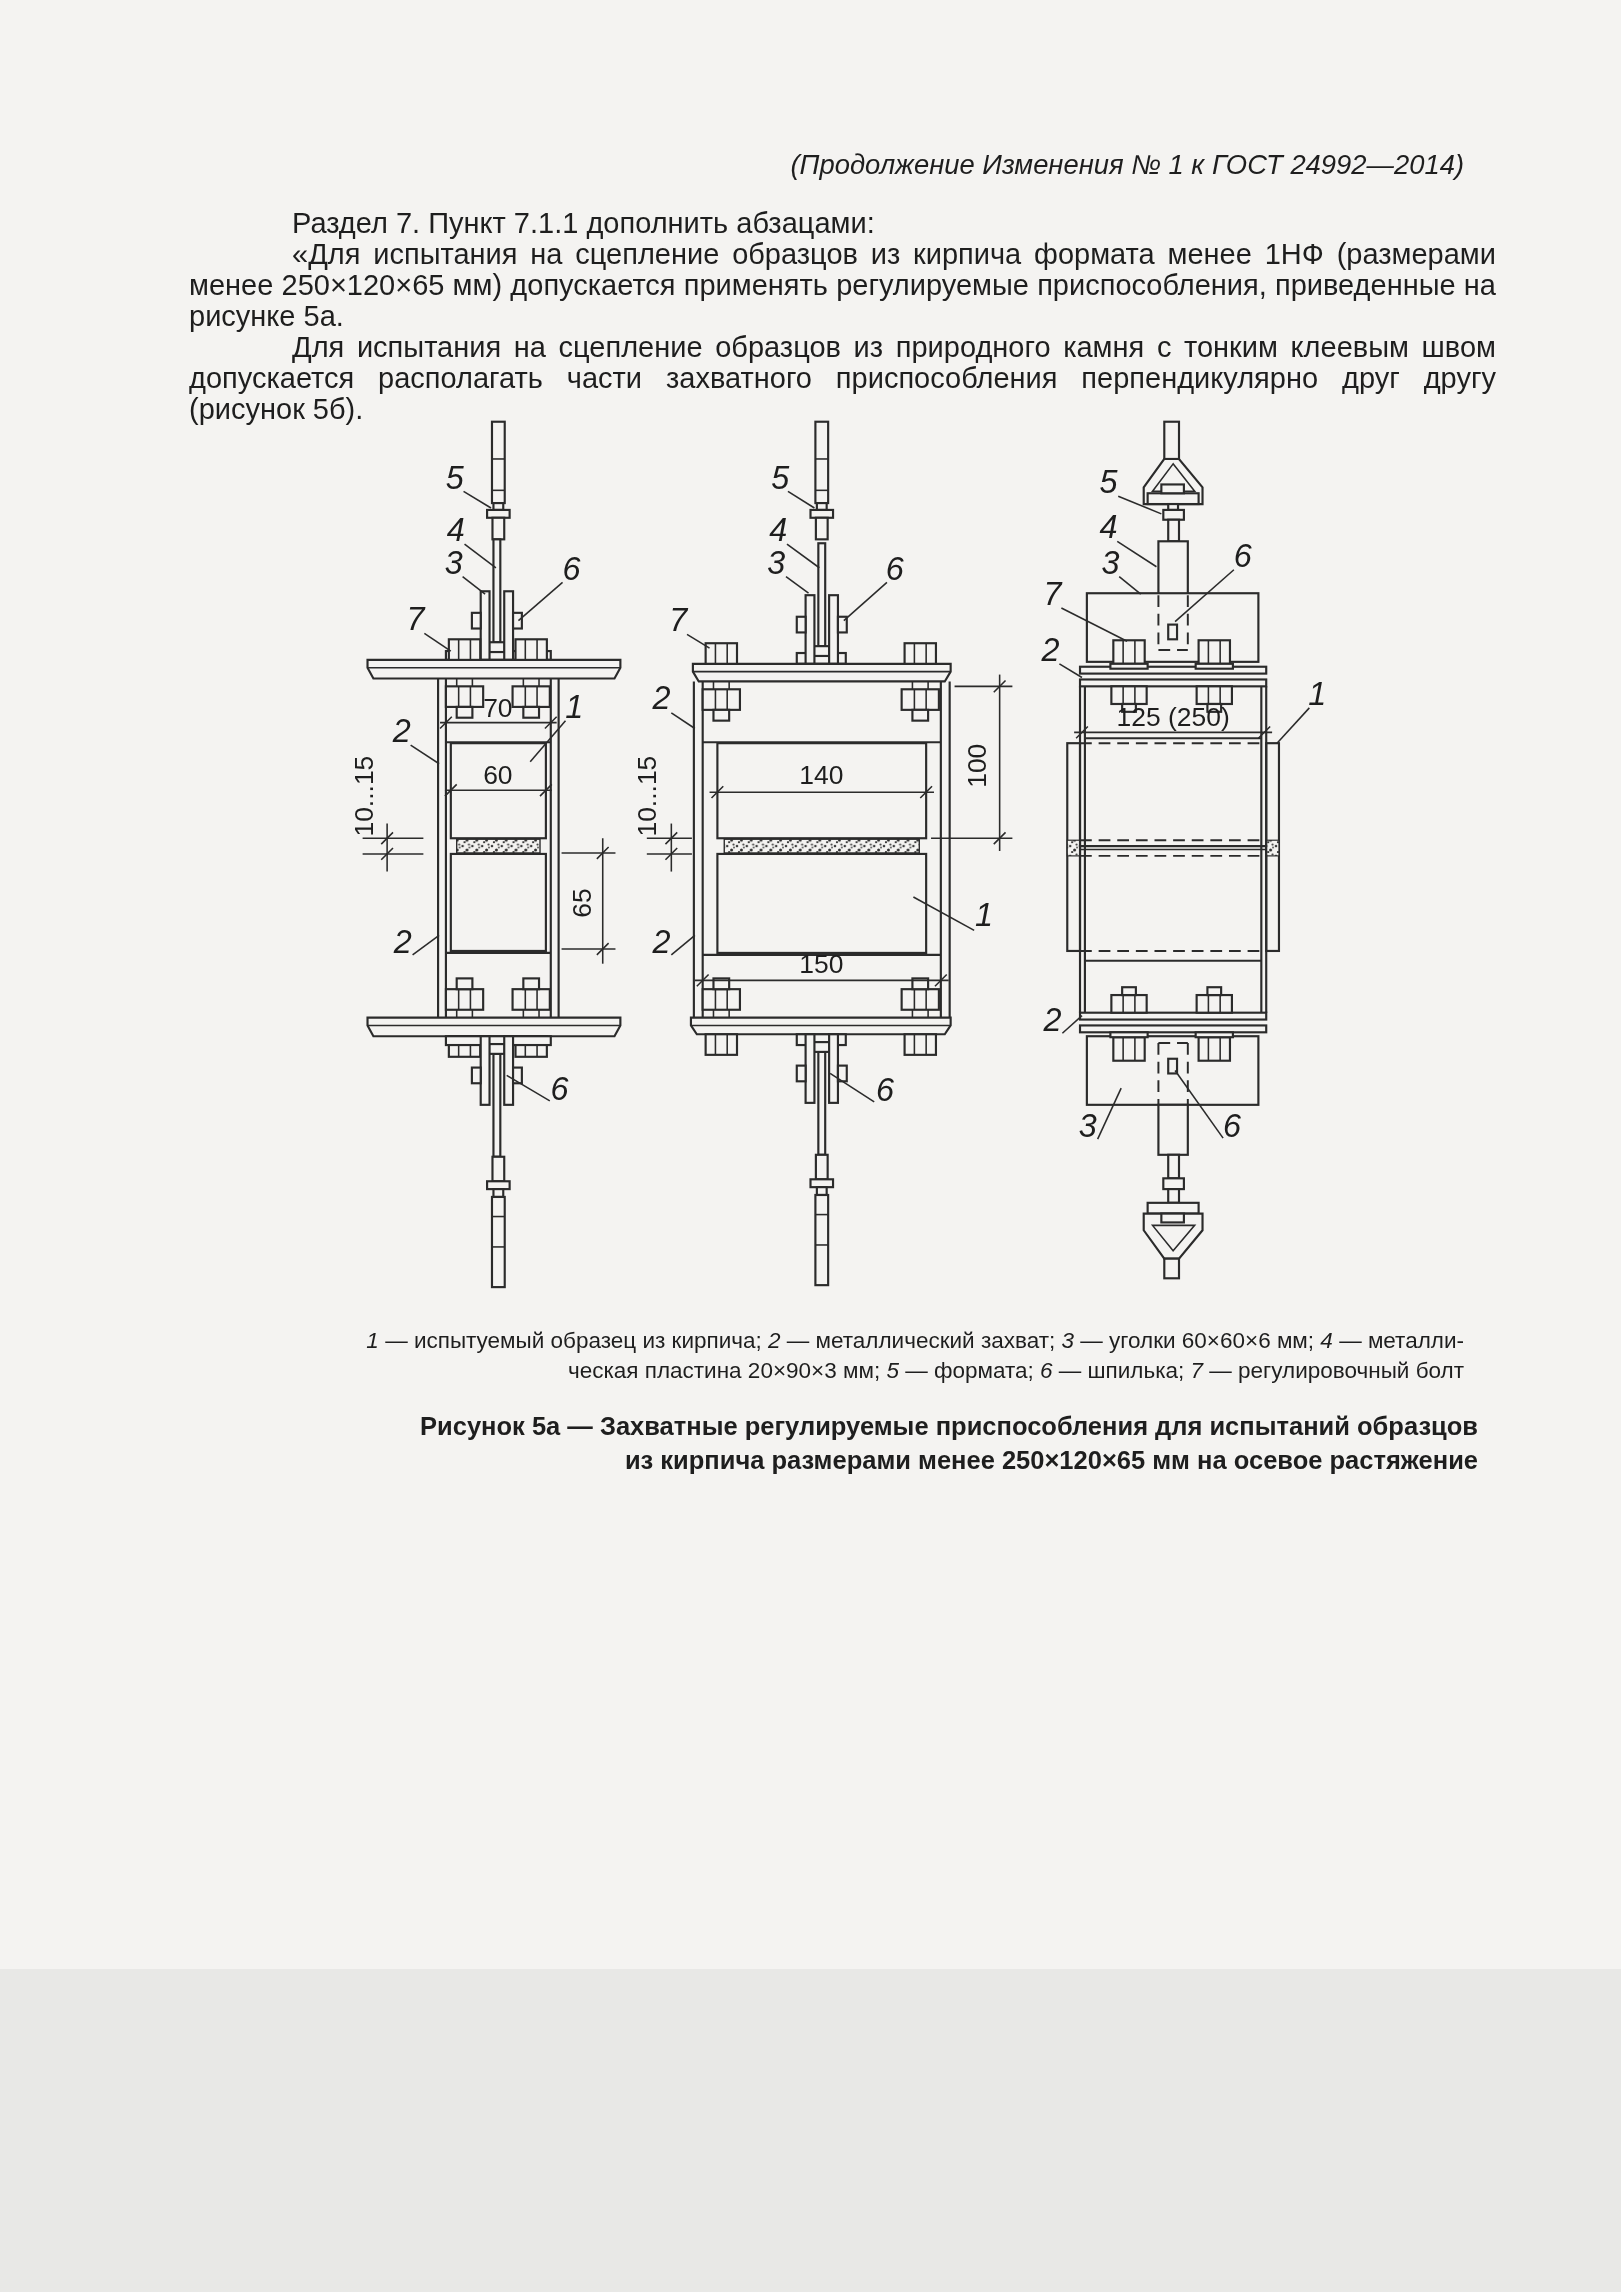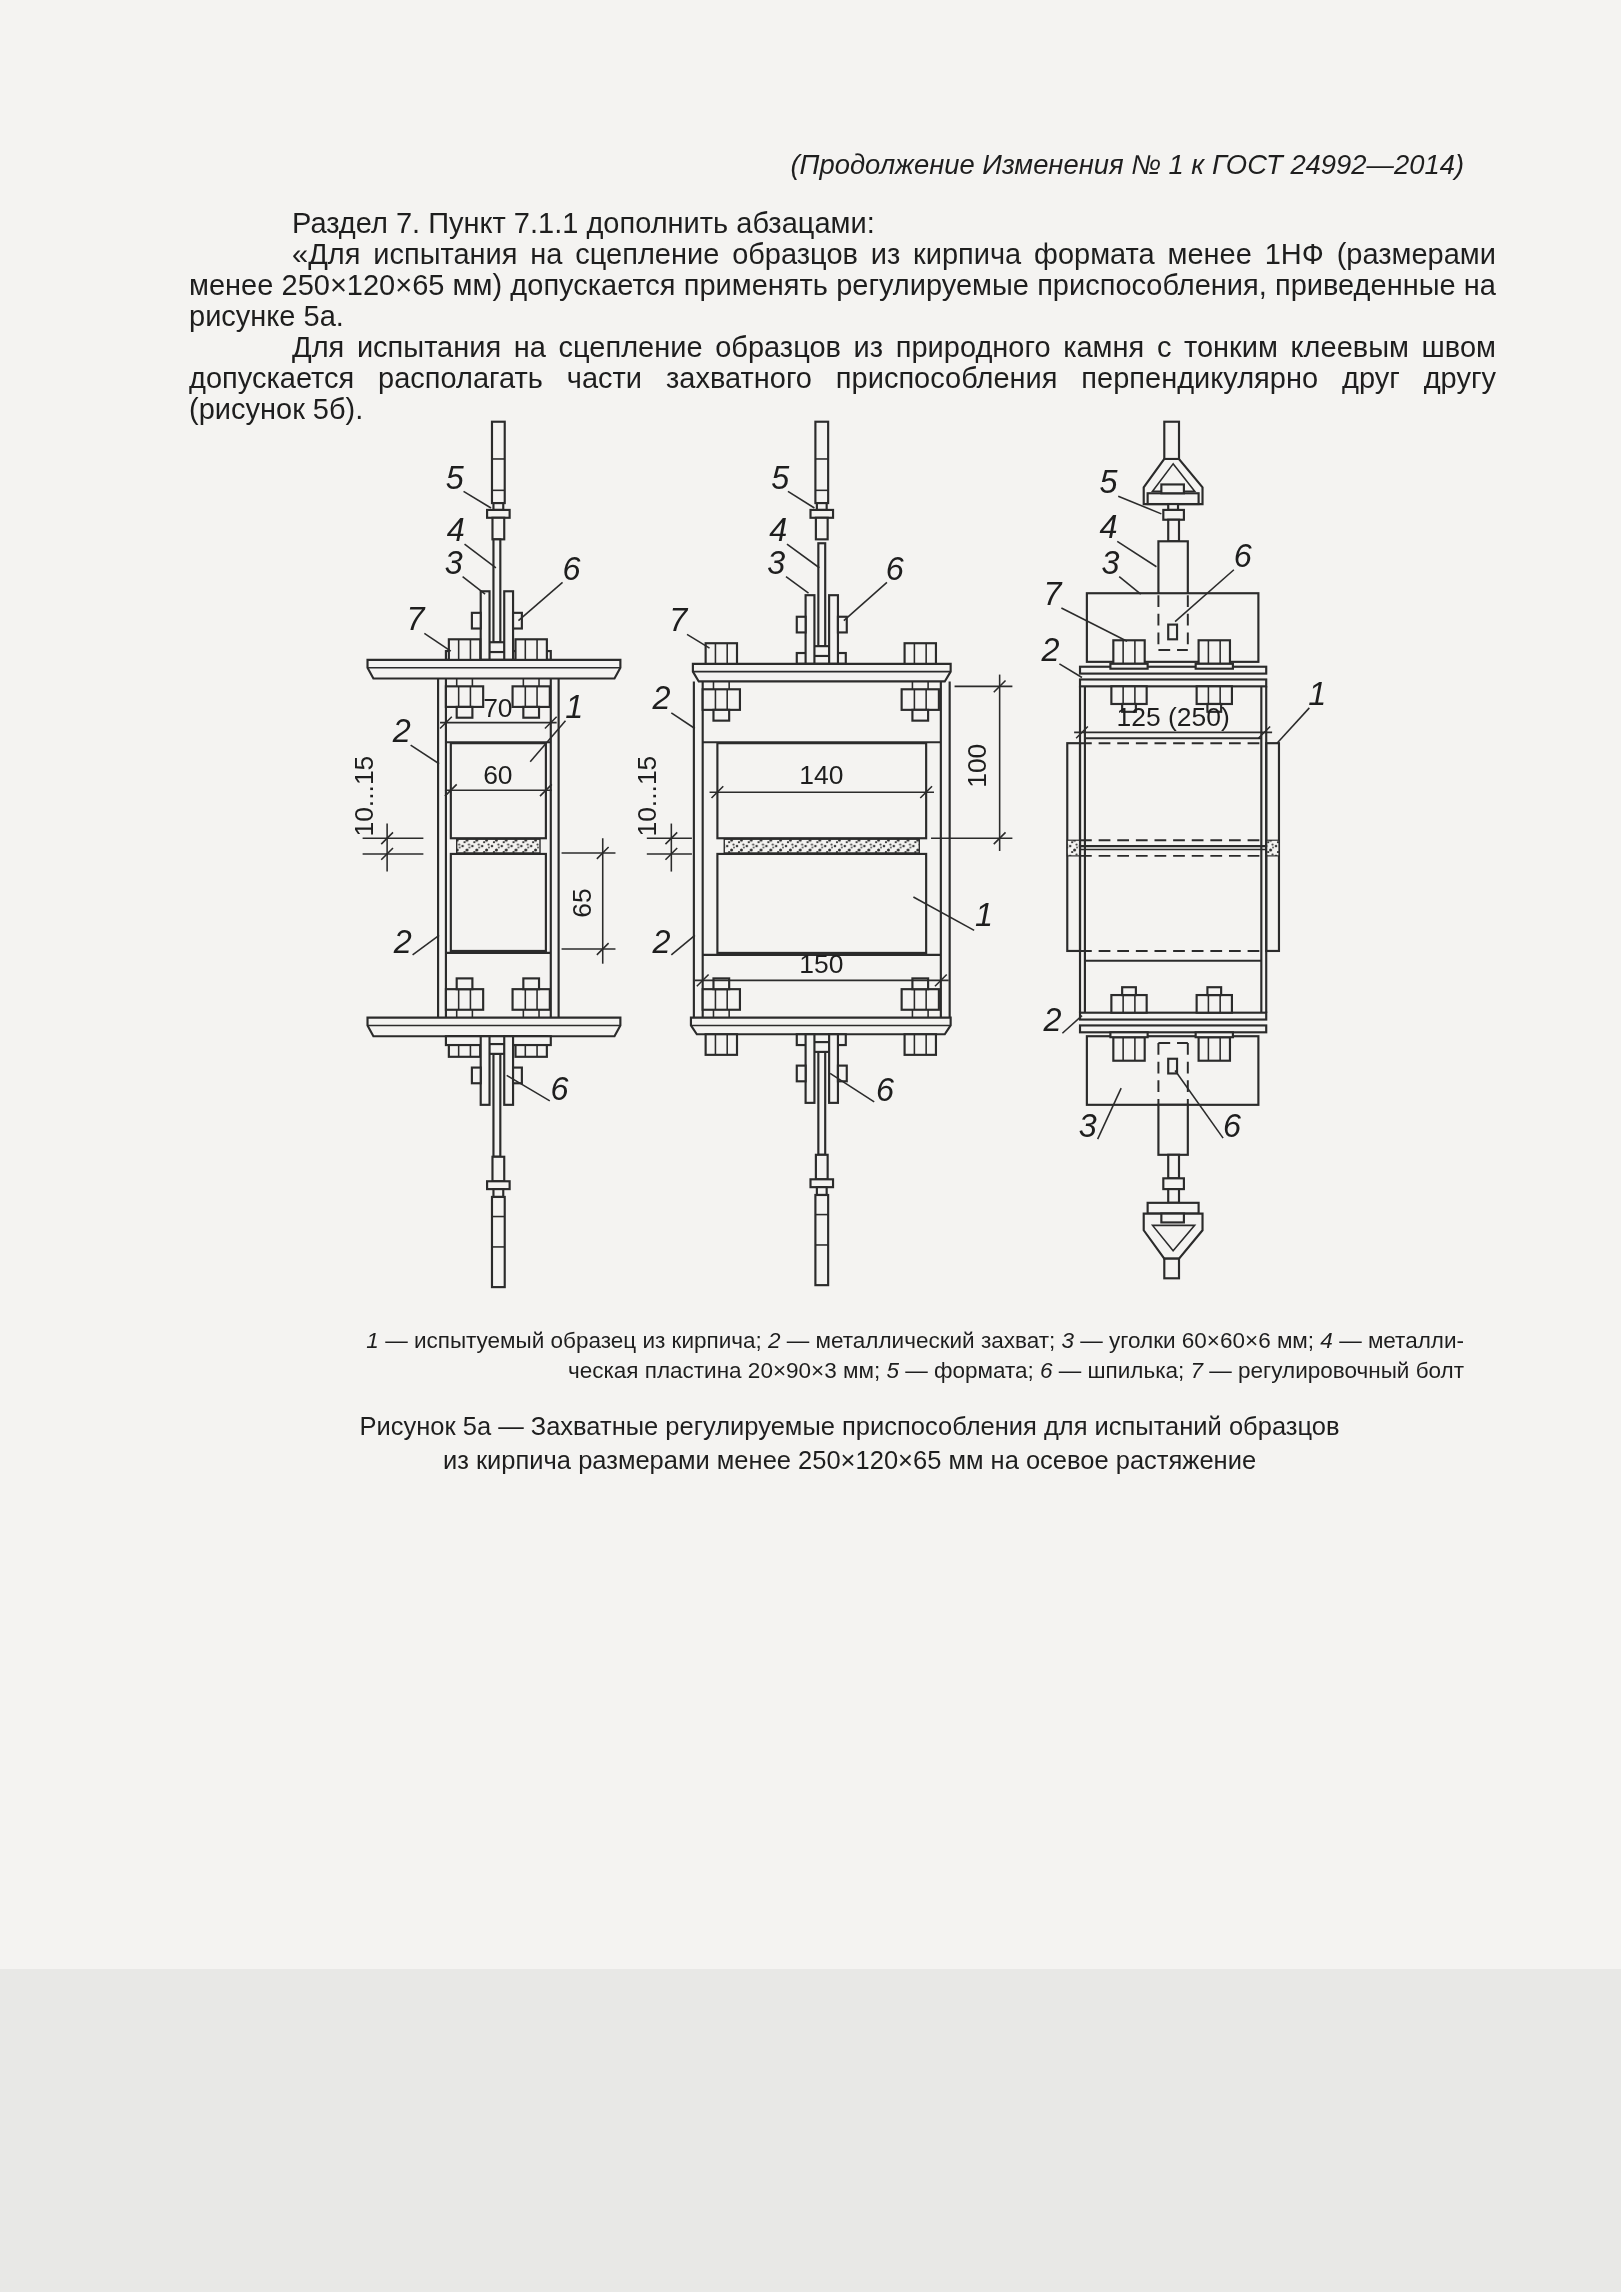--- a/index.html
+++ b/index.html
@@ -5,22 +5,22 @@
   html,body{margin:0;padding:0;background:#e8e8e6;}
   #page{position:relative;width:1621px;height:1969px;background:#f4f3f1;
         font-family:"Liberation Sans",sans-serif;color:#1e1e1e;overflow:hidden;}
   .hdr{position:absolute;top:149px;left:157px;width:1307px;text-align:right;
        font-style:italic;font-size:27.4px;}
   .bodytext{position:absolute;top:208px;left:157px;width:1307px;font-size:29px;line-height:31px;margin-left:32px;}
   .bodytext p{margin:0;text-align:justify;text-indent:103px;}
   .legend{position:absolute;top:1326px;left:235px;width:1229px;text-align:right;
           font-size:22.5px;line-height:30px;}
   .legend .ln{font-style:italic;}
-  .caption{position:absolute;top:1409px;left:235px;width:1229px;text-align:center;
-           font-size:25.5px;line-height:34px;}
+  .caption{position:absolute;top:1409px;left:249px;width:1229px;text-align:right;
+           font-size:25.5px;line-height:34px;font-weight:bold;}
   .pagenum{position:absolute;top:2064px;left:192px;font-size:27.4px;}
   svg{position:absolute;left:0;top:407px;}
   .part{fill:#f4f3f1;stroke:#2b2b2b;stroke-width:2.2;}
   .ln2{fill:none;stroke:#2b2b2b;stroke-width:2.2;}
   .thin{fill:none;stroke:#2b2b2b;stroke-width:1.6;}
   .dim{fill:none;stroke:#2b2b2b;stroke-width:1.6;}
   .dash{fill:none;stroke:#2b2b2b;stroke-width:2;stroke-dasharray:12 7;}
   .co{font:italic 33px "Liberation Sans",sans-serif;fill:#1e1e1e;text-anchor:middle;}
   .dm{font:27px "Liberation Sans",sans-serif;fill:#1e1e1e;text-anchor:middle;}
 </style>

